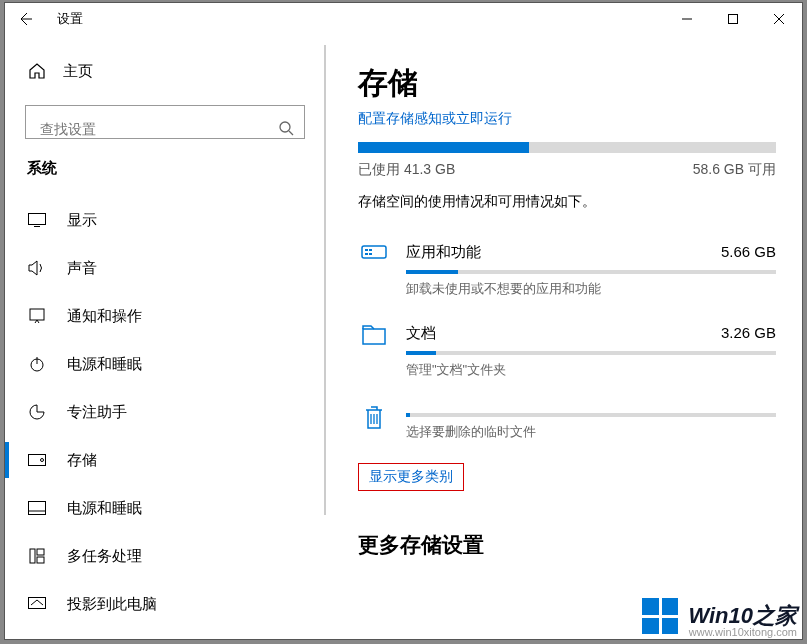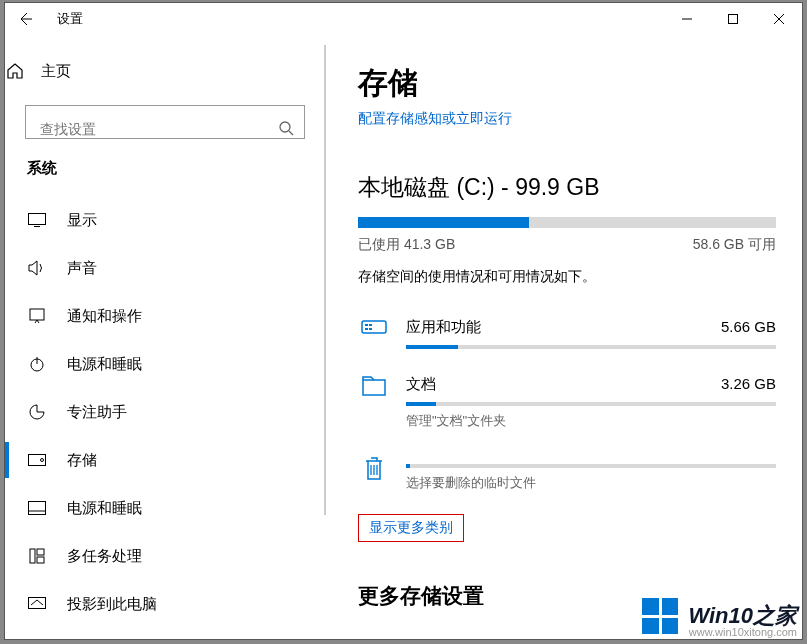--- a/index.html
+++ b/index.html
@@ -35,20 +35,21 @@
 
 .body { display:flex; height: calc(100% - 32px); }
 .sidebar {
   width: 320px;
   padding: 16px 0 0 0;
   position: relative;
 }
 .home {
   display:flex; align-items:center;
   height: 40px;
+  padding-left: 22px;
   gap: 16px;
   margin-bottom: 14px;
 }
 .home .lbl { font-size: 15px; }
 .searchwrap { padding: 0 20px 20px 20px; }
 .searchbox {
   height: 34px;
   border: 1px solid #999;
   background: #fff;
   display:flex; align-items:center;
@@ -275,21 +276,20 @@
         <span class="lbl">投影到此电脑</span>
       </div>
 
       <div class="divider-scroll"></div>
     </div>
 
     <div class="content">
       <h1 class="page">存储</h1>
       <a class="link" href="#">配置存储感知或立即运行</a>
 
-      <div class="disk-title">本地磁盘 (C:) - 99.9 GB</div>
       <div class="progress-outer">
         <div class="progress-inner" id="disk-bar" style="width: 41%;"></div>
       </div>
       <div class="usage-row">
         <span>已使用 41.3 GB</span>
         <span>58.6 GB 可用</span>
       </div>
       <div class="desc">存储空间的使用情况和可用情况如下。</div>
 
       <div class="cat">
@@ -303,20 +303,21 @@
             </svg>
         </div>
         <div class="catbody">
           <div class="catrow1">
               <span>应用和功能</span>
               <span>5.66 GB</span>
             </div>
           <div class="catbar">
               <div id="catbar0" style="width: 14%;"></div>
             </div>
+          <div class="cathint">卸载未使用或不想要的应用和功能</div>
         </div>
       </div>
 
       <div class="cat">
         <div class="caticon">
           <svg width="26" height="22" viewBox="0 0 26 22">
               <rect x="2" y="5" width="22" height="15" stroke="#0078d4" fill="none" stroke-width="1.5"></rect>
               <path d="M2 5 V2 H10 L13 5" stroke="#0078d4" fill="none" stroke-width="1.5"></path>
             </svg>
         </div>

